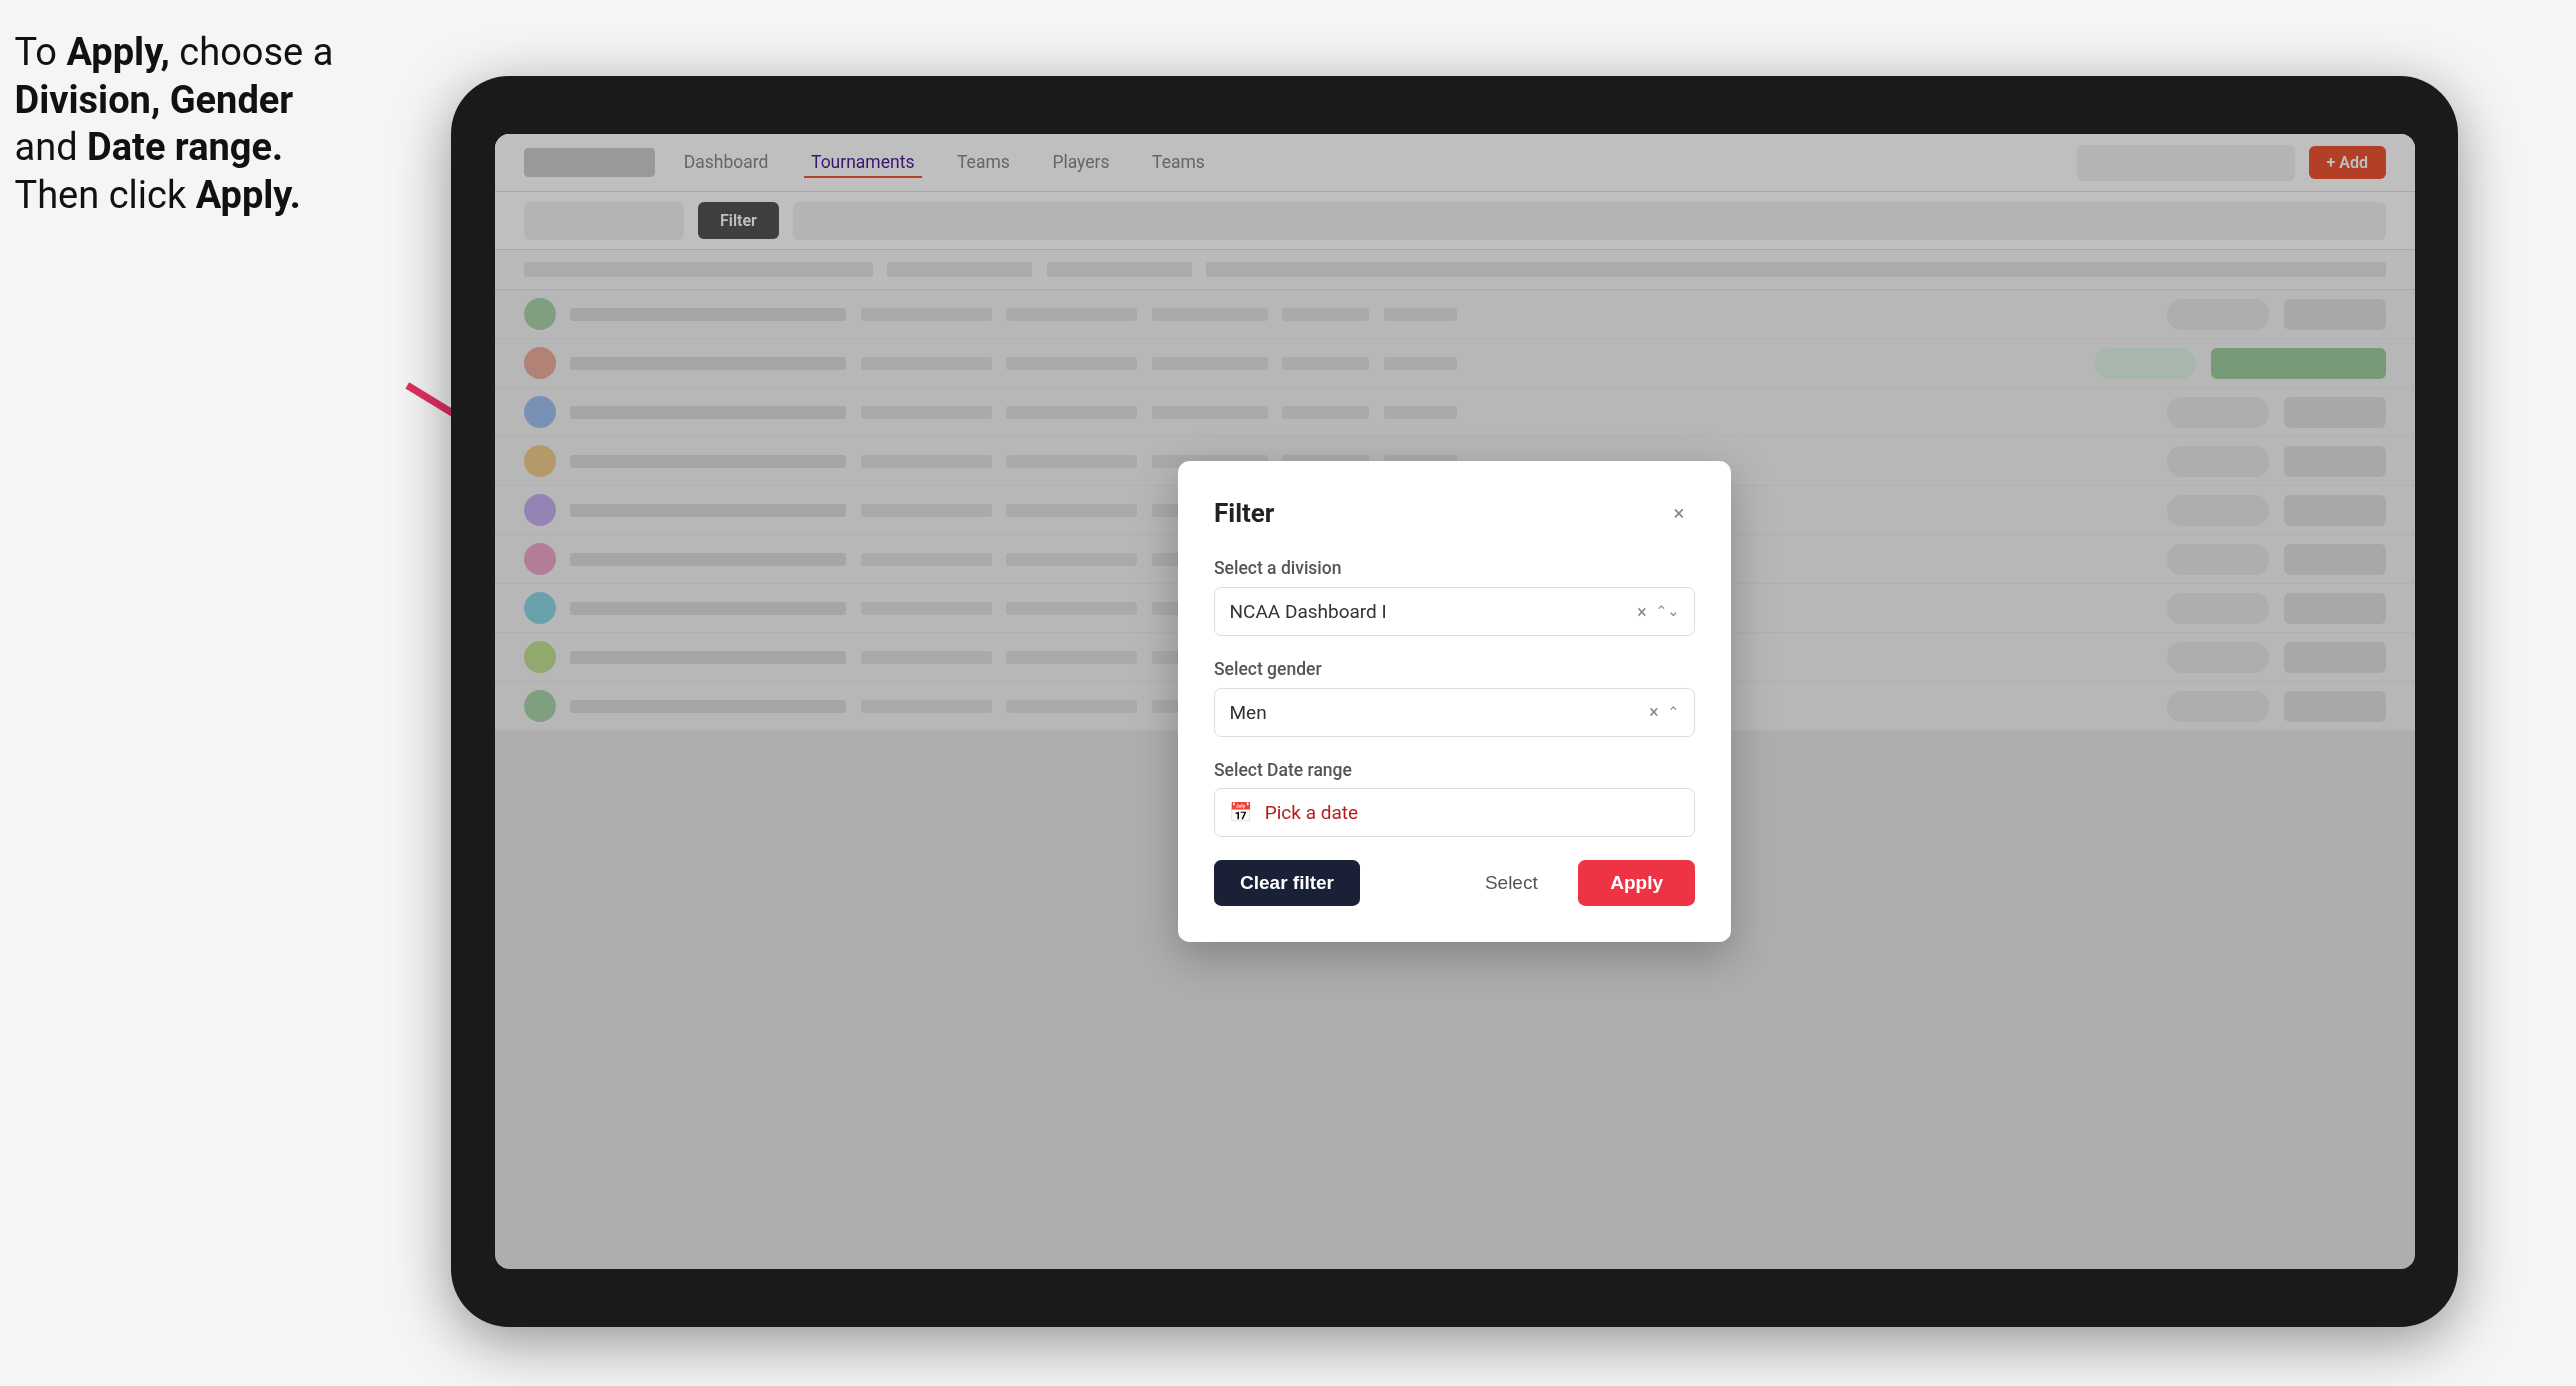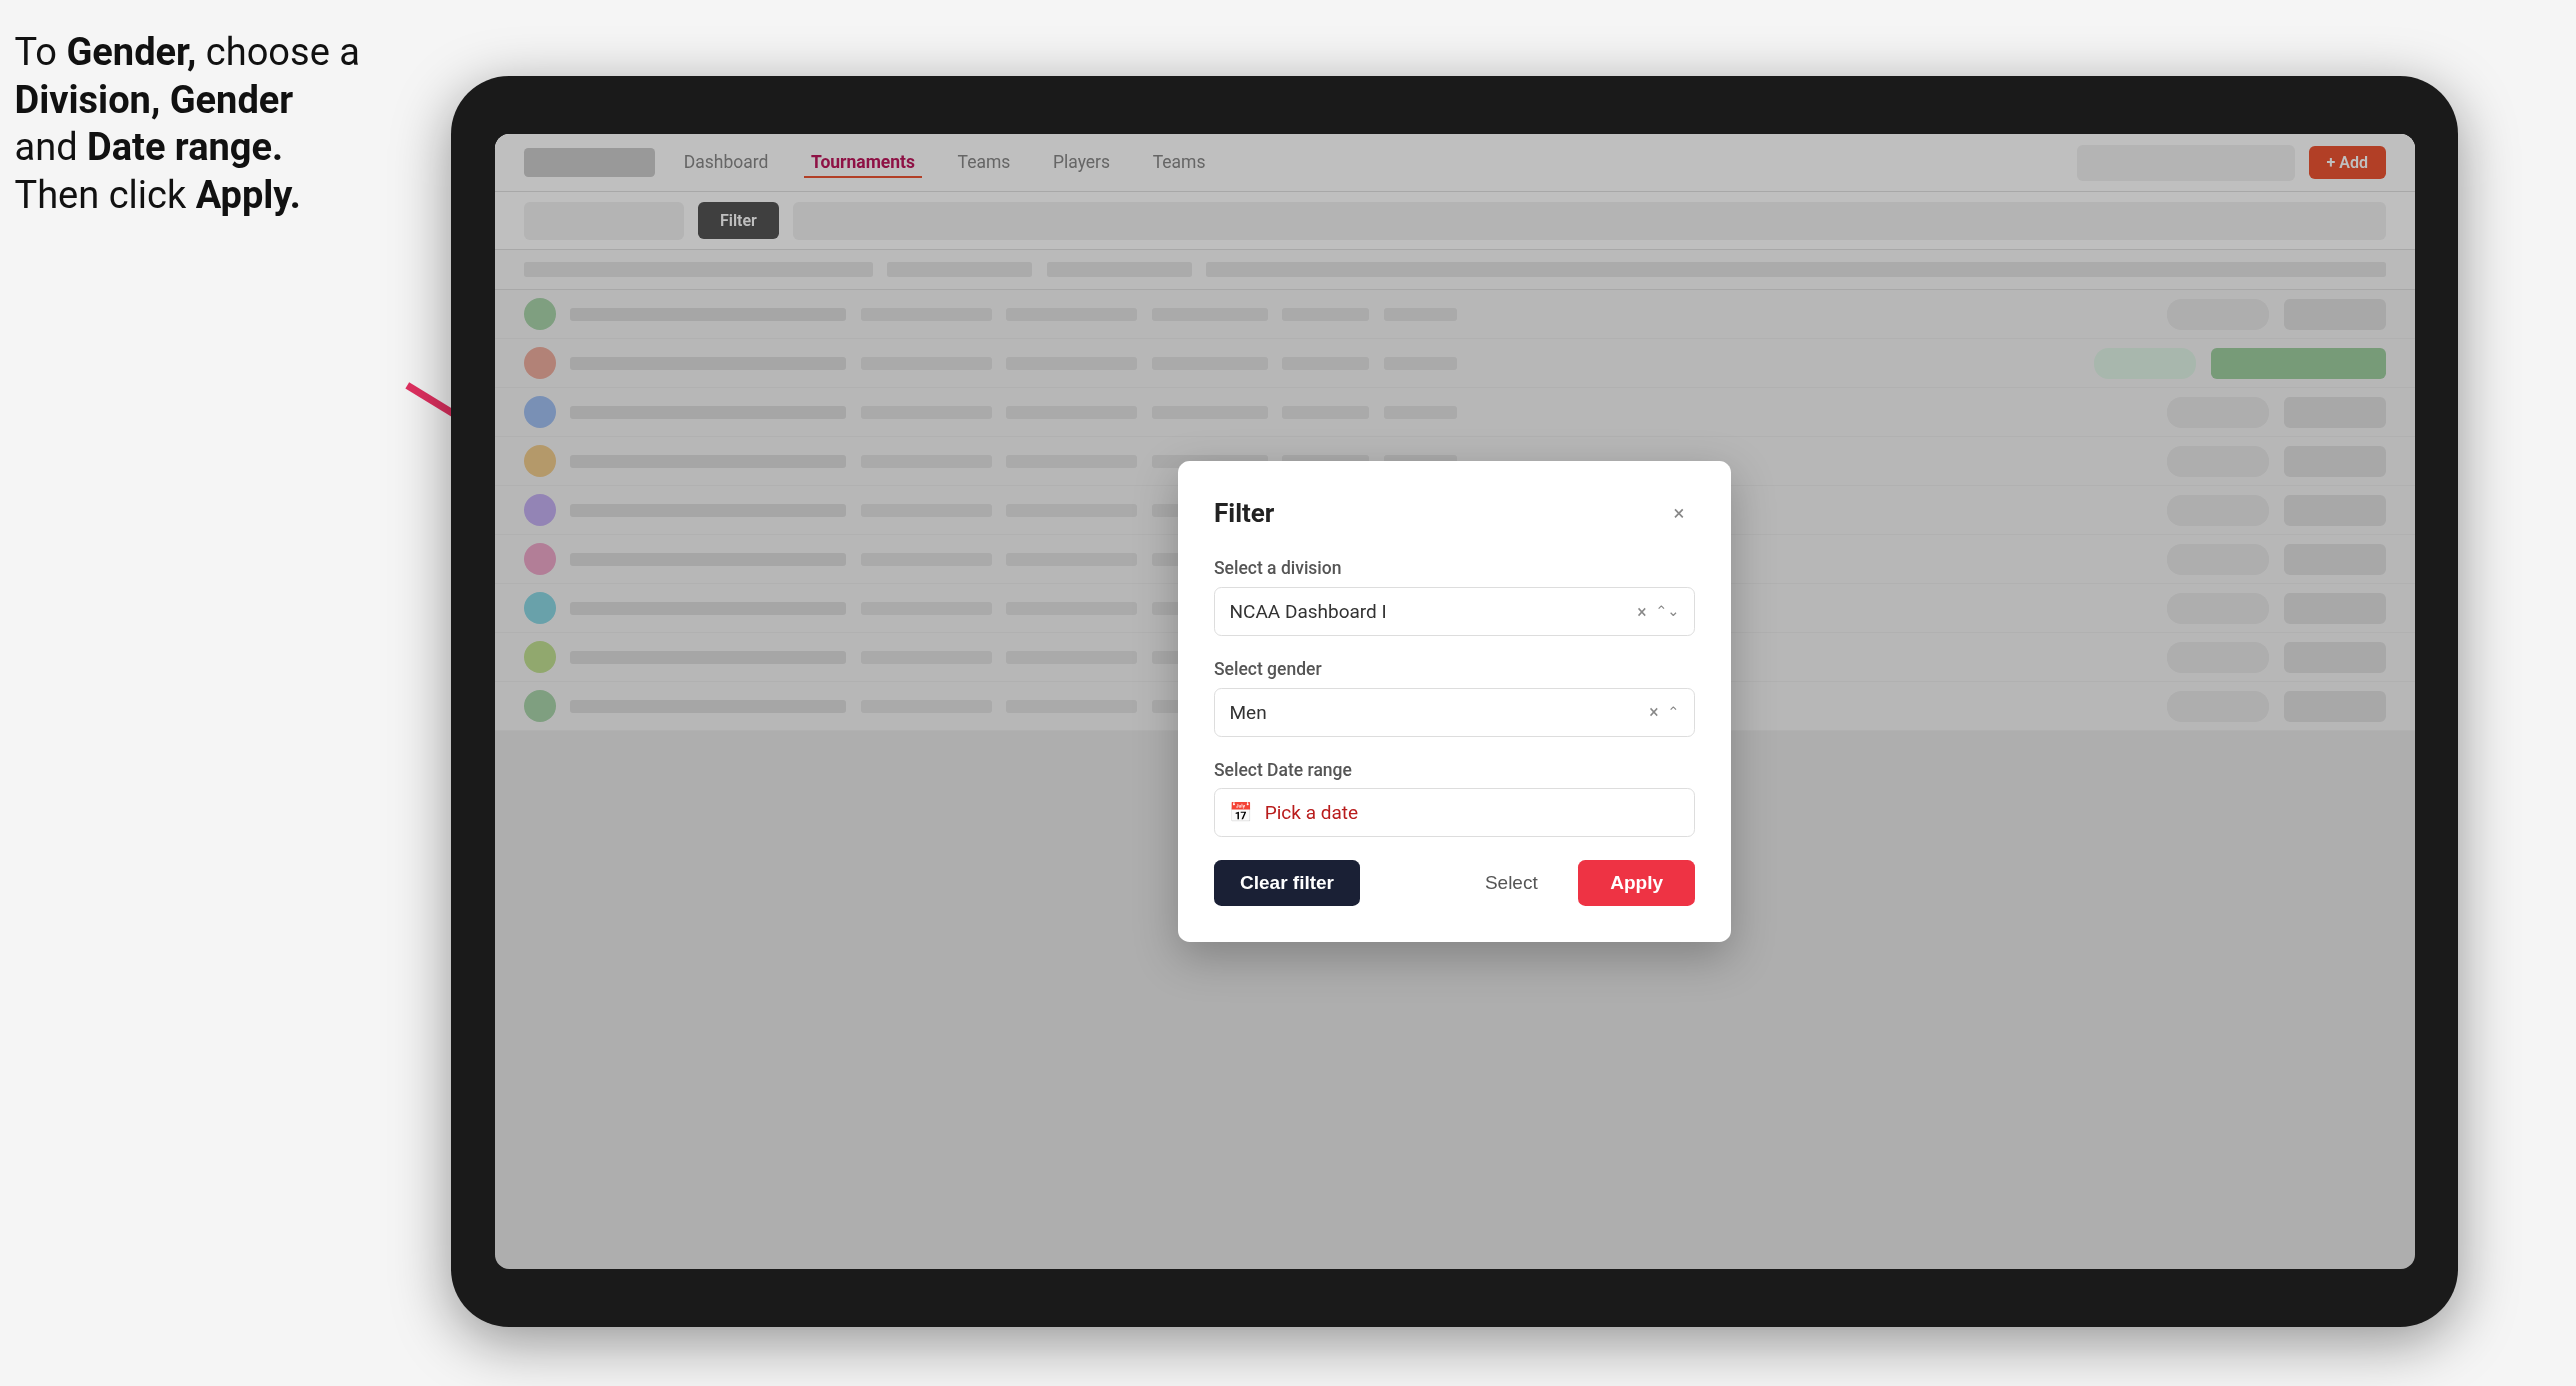--- a/index.html
+++ b/index.html
@@ -79,22 +79,22 @@
       display: flex;
       gap: 28px;
       flex: 1;
     }
     .app-nav-item {
       font-size: 17.5px;
       color: #888;
       padding: 4.4px 7.3px;
     }
     .app-nav-item.active {
-      color: #be185d;
-      font-weight: 700;
+      color: #4c1d95;
+      font-weight: 400;
       border-bottom: 2.2px solid #e53;
     }
     .header-right {
       display: flex;
       gap: 14.5px;
       align-items: center;
     }
     .header-btn {
       padding: 7.3px 17.5px;
       border-radius: 5.8px;
@@ -294,21 +294,21 @@
       top: 116px;
       left: 0;
       right: 0;
       bottom: 0;
     }
   </style>
 </head>
 <body>
 
 <div class="instruction-text">
-  <span>To <span class="bold">Gender,</span> choose a</span><br>
+  <span>To <span class="bold">Apply,</span> choose a</span><br>
   <span class="bold">Division, Gender</span><br>
   <span>and <span class="bold">Date range.</span></span><br>
   <span>Then click <span class="bold">Apply.</span></span>
 </div>
 
 <svg class="arrow-container" viewBox="0 0 3542 1906" preserveAspectRatio="none">
   <defs>
     <marker id="arrowhead" markerWidth="10" markerHeight="7" refX="10" refY="3.5" orient="auto">
       <polygon points="0 0, 10 3.5, 0 7" fill="#e03060"></polygon>
     </marker>

